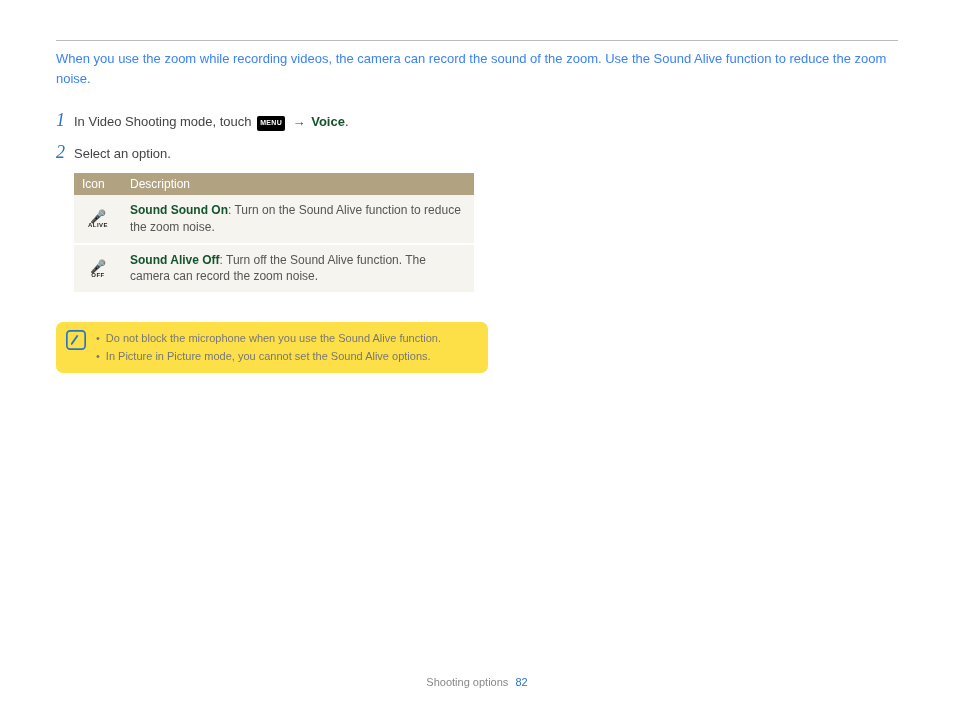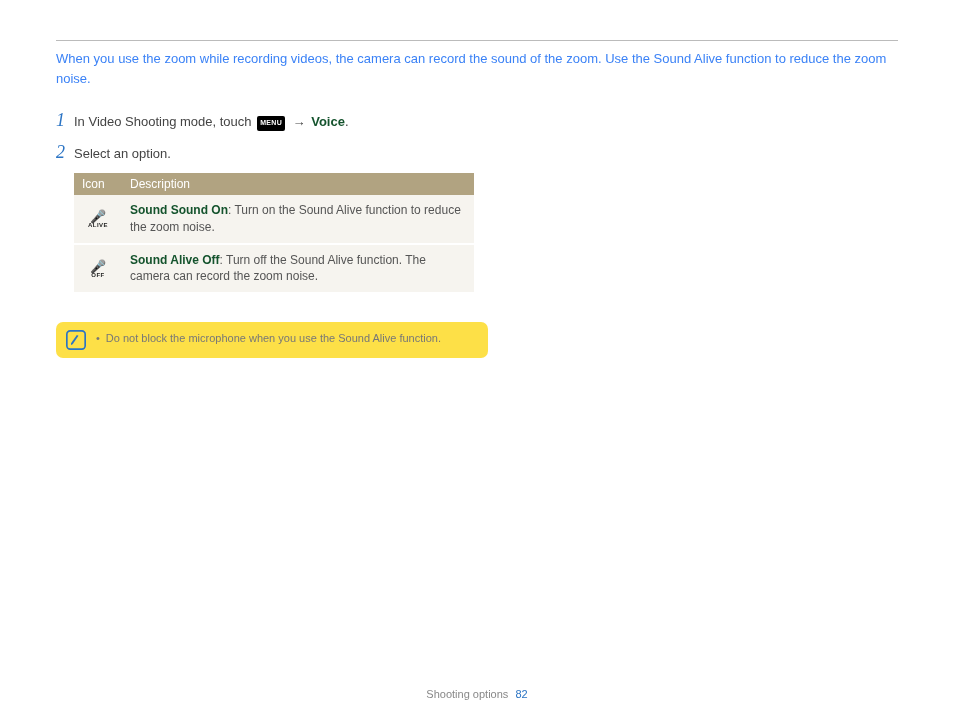--- a/index.html
+++ b/index.html
@@ -25,21 +25,21 @@
   .icon-glyph { display: inline-flex; flex-direction: column; align-items: center; line-height: 1; }
   .mic { font-size: 13px; color: #222; }
   .sub { font-size: 6px; font-weight: bold; color: #222; margin-top: -1px; letter-spacing: 0.5px; }
   .mute-svg { width: 14px; height: 14px; }
 
   .note-box { margin-top: 28px; width: 432px; display: flex; background: #fde047; border-radius: 7px; padding: 8px 10px; }
   .note-icon { width: 20px; height: 20px; flex-shrink: 0; margin-right: 10px; }
   .note-list { list-style: none; font-size: 11px; color: #777; line-height: 1.6; }
   .note-list li::before { content: "•"; margin-right: 6px; }
 
-  .footer { position: absolute; bottom: 20px; left: 0; width: 100%; text-align: center; font-size: 11px; color: #888; }
+  .footer { position: absolute; bottom: 32px; left: 0; width: 100%; text-align: center; font-size: 11px; color: #888; }
   .footer .pgnum { color: #2b74c4; margin-left: 4px; }
 </style>
 </head>
 <body>
 
 <div class="page">
 
   <hr class="rule">
   <p class="intro">When you use the zoom while recording videos, the camera can record the sound of the zoom. Use the Sound Alive function to reduce the zoom noise.</p>
 
@@ -94,20 +94,21 @@
       </tbody>
     </table>
 
     <div class="note-box">
       <svg class="note-icon" viewBox="0 0 24 24">
         <rect x="1" y="1" width="22" height="22" rx="4" fill="none" stroke="#2b74c4" stroke-width="2"></rect>
         <path d="M6 16 L13 6 L15 7 L8 17 L6 18 Z" fill="#2b74c4"></path>
       </svg>
       <ul class="note-list">
         <li>Do not block the microphone when you use the Sound Alive function.</li>
+        <li>In Picture in Picture mode, you cannot set the Sound Alive options.</li>
       </ul>
     </div>
 
   </div>
 
   <div class="footer">
     <span>Shooting options</span>
     <span class="pgnum">82</span>
   </div>
 

